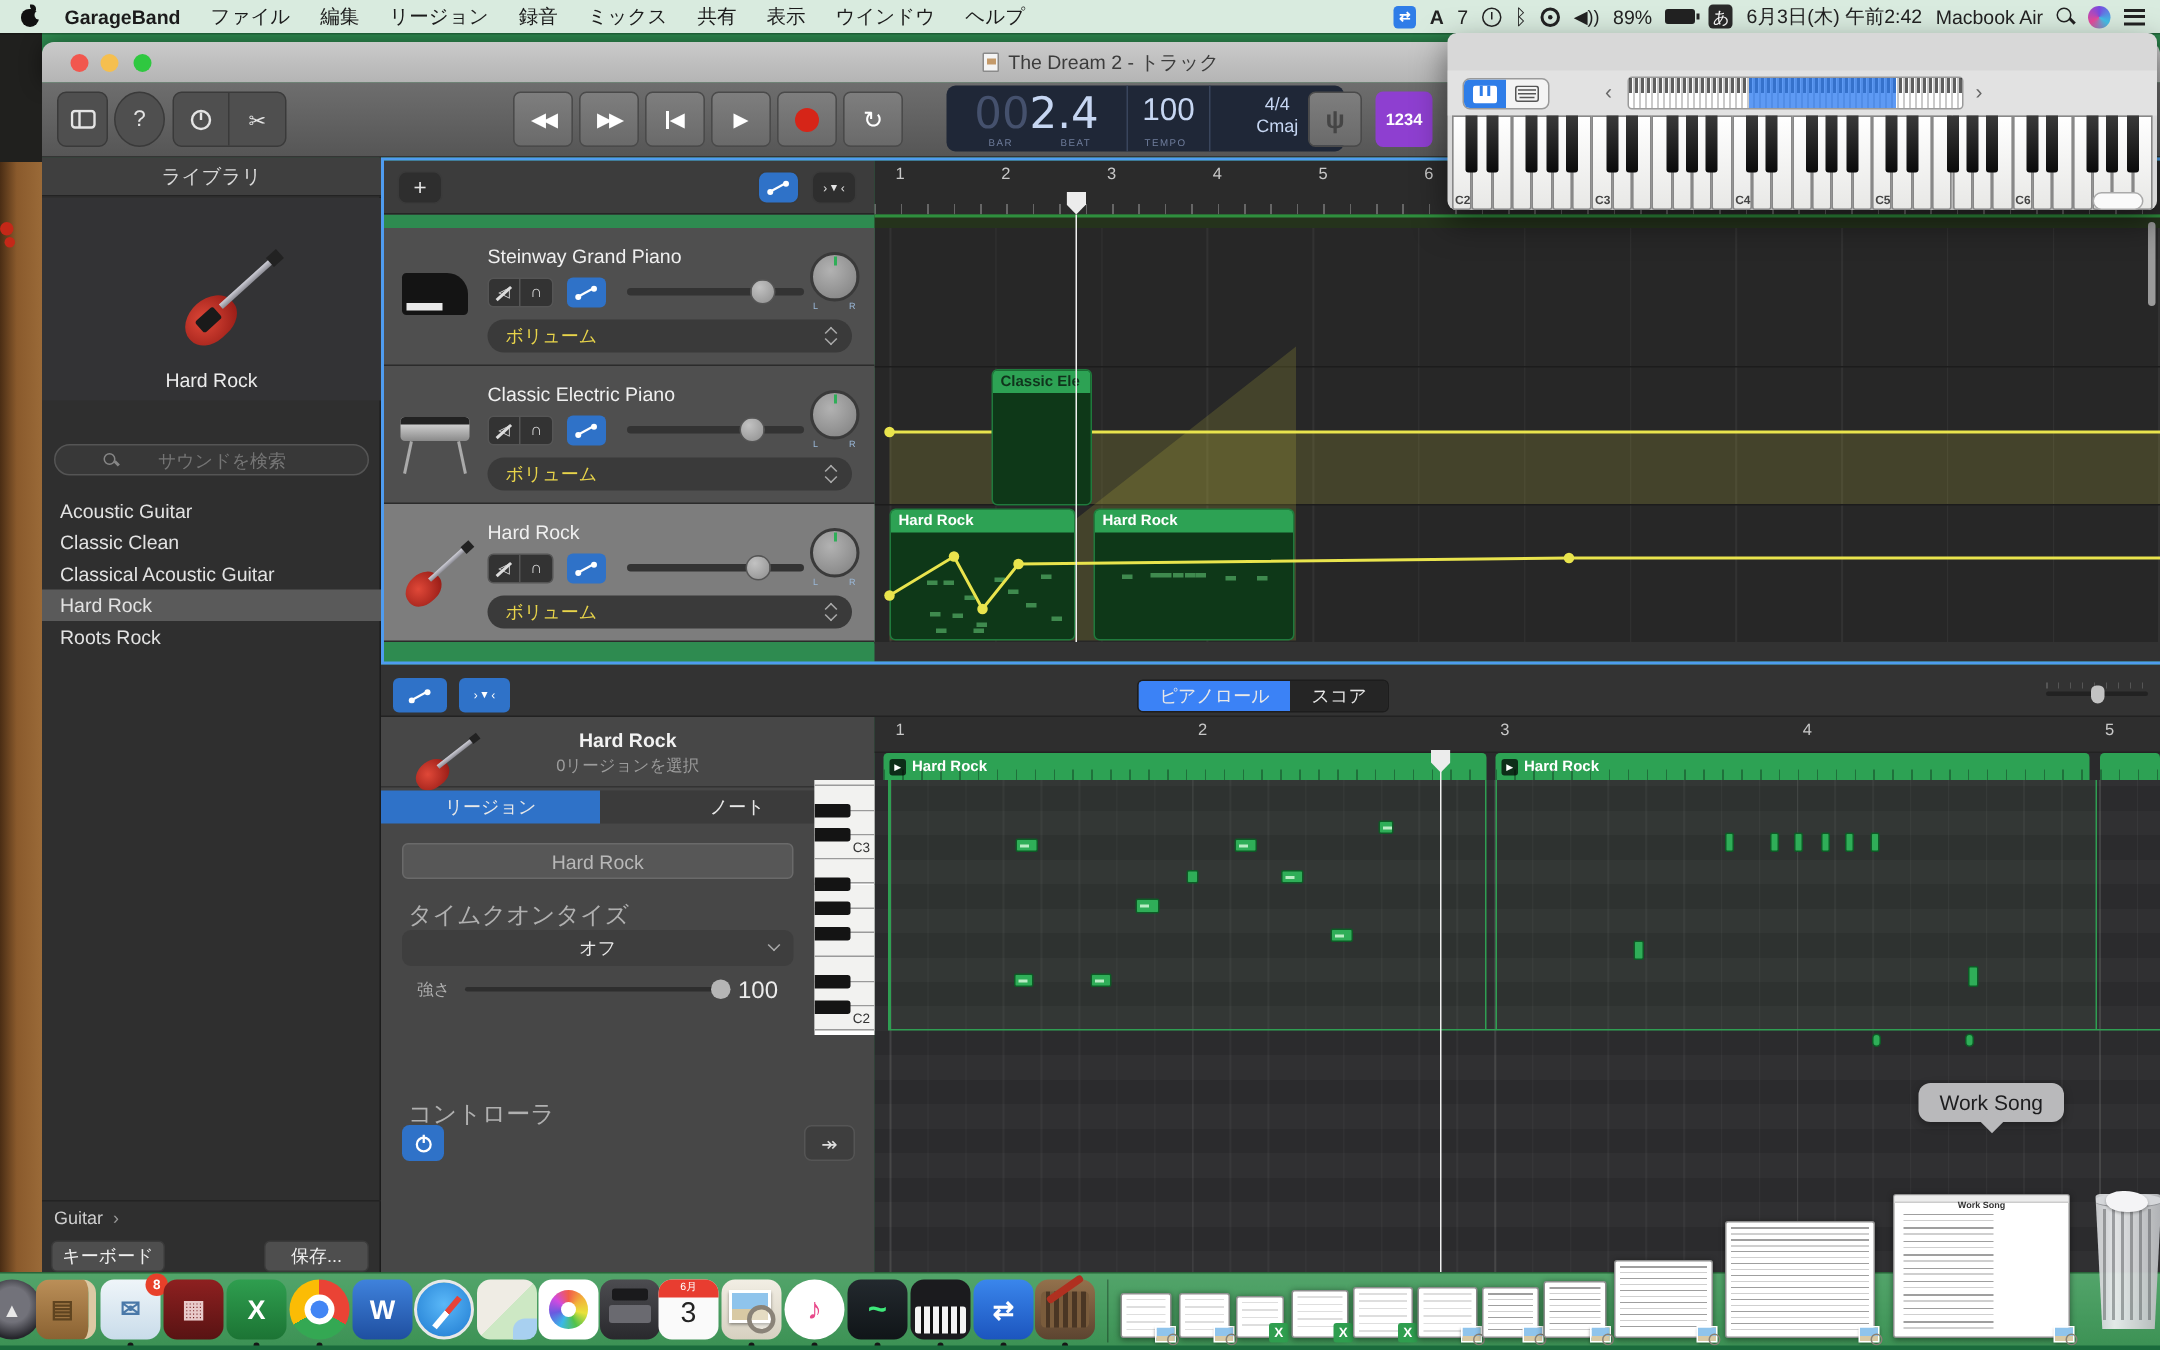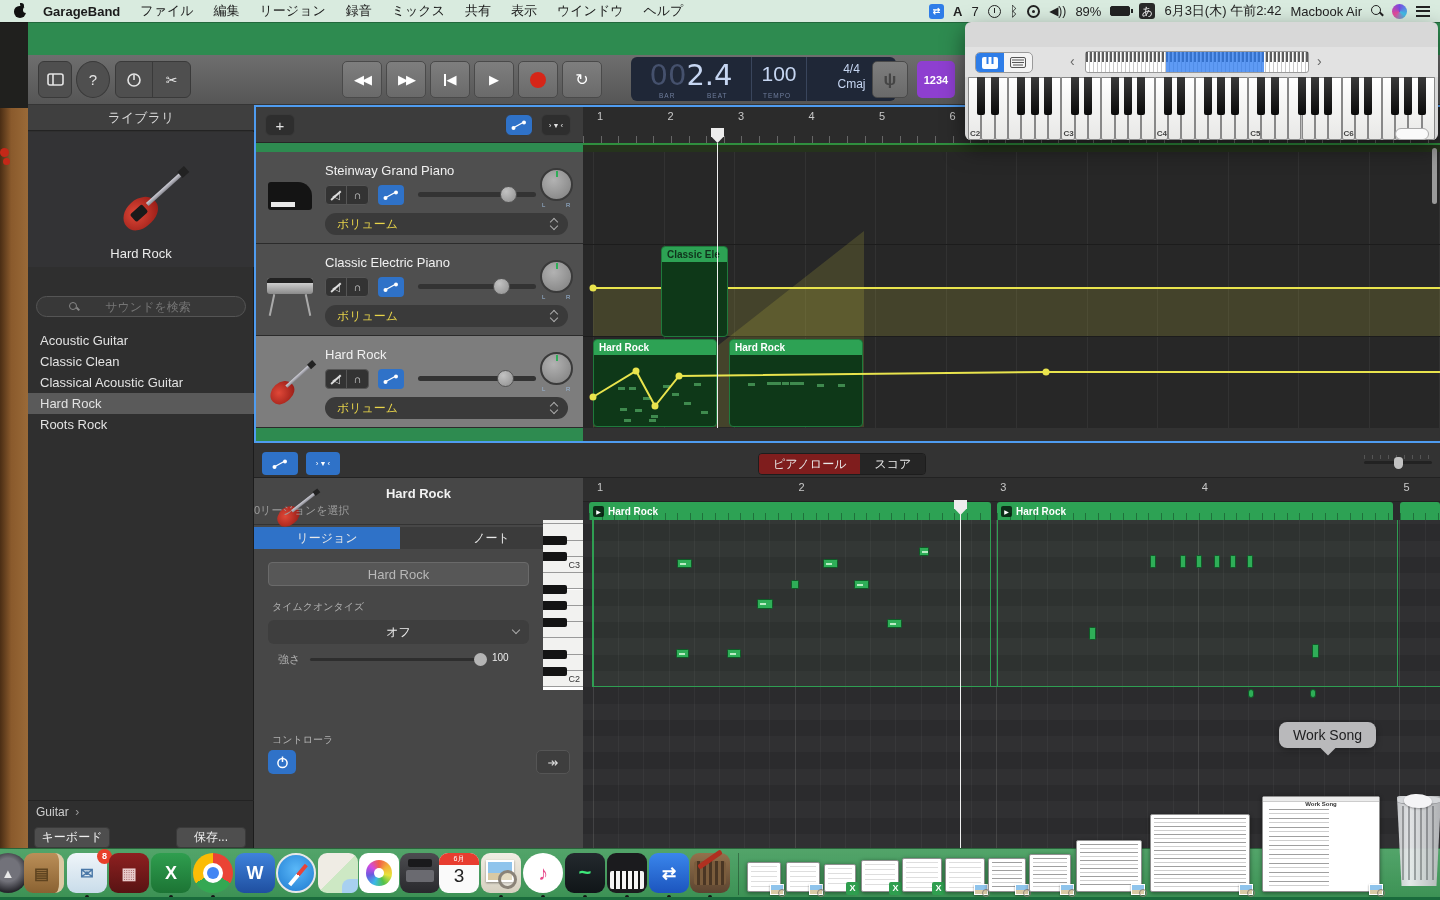--- a/index.html
+++ b/index.html
@@ -113,33 +113,33 @@
 .svglayer{position:absolute;left:583px;top:143px;width:857px;height:298px;z-index:7;pointer-events:none}
 .svgover{z-index:9}
 .playline{position:absolute;width:1px;background:#f0f0f0;z-index:11}
 .pmark{position:absolute;width:13px;height:15px;background:#ececec;clip-path:polygon(0 0,100% 0,100% 55%,50% 100%,0 55%);z-index:11}
 .vscroll{position:absolute;left:1432px;top:148px;width:5px;height:56px;background:#9a9a9a;border-radius:3px;z-index:11}
 
 .edbar{left:254px;top:443px;width:1186px;height:35px;background:#333;z-index:6;border-bottom:1px solid #222}
 .bluebtn{position:absolute;top:9px;height:23px;background:#2f72c8;border-radius:4px;display:flex;align-items:center;justify-content:center;color:#fff}
 .vtabs{position:absolute;left:504px;top:10px;height:22px;display:flex;border:1px solid #1d1d1d;border-radius:4px;overflow:hidden}
 .vtab{padding:0 14px;font-size:12px;color:#e8e8e8;display:flex;align-items:center;background:#252525}
-.vtab.sel{background:#7f1d1d}
+.vtab.sel{background:#3b82f6}
 .zoomsl{position:absolute;left:1110px;top:12px;width:68px;height:14px}
 .zoomsl .tr{position:absolute;left:0;top:6px;width:100%;height:3px;background:#222;border-radius:2px}
 .zoomsl .tk{position:absolute;left:0;top:0;width:100%;height:4px;background:repeating-linear-gradient(90deg,#555 0 1px,transparent 1px 8px)}
 .zoomsl .th{position:absolute;left:30px;top:2px;width:9px;height:12px;background:#c2c2c2;border-radius:4px 4px 5px 5px}
 .edpanel{left:254px;top:478px;width:329px;height:370px;background:#474747;z-index:6}
 .edhead{position:absolute;left:0;top:0;width:329px;height:47px;border-bottom:1px solid #333}
 .edtitle{position:absolute;left:0;top:8px;width:329px;text-align:center;font-size:13px;color:#f2f2f2;font-weight:bold}
-.edsub{position:absolute;left:0;top:25px;width:329px;font-size:11px;color:#9c9c9c}
+.edsub{position:absolute;left:0;top:25px;width:329px;text-align:center;font-size:11px;color:#9c9c9c}
 .mtab{position:absolute;top:49px;height:22px;font-size:12px;color:#e8e8e8;display:flex;align-items:center;justify-content:center;background:#3b3b3b}
 .mtab.sel{background:#2f72c8}
 .rnamebtn{position:absolute;left:14px;top:84px;width:261px;height:24px;background:#575757;border:1px solid #6a6a6a;border-radius:4px;color:#b8b8b8;font-size:13px;display:flex;align-items:center;justify-content:center}
-.edlabel{position:absolute;font-size:10px;color:#b0b0b0}
+.edlabel{position:absolute;font-size:16px;color:#b0b0b0}
 .offdrop{position:absolute;left:14px;top:142px;width:261px;height:24px;background:#3e3e3e;border-radius:6px;display:flex;align-items:center;justify-content:center;color:#ececec;font-size:12px}
 .offdrop .dchev{position:absolute;right:10px;width:6px;height:6px;border-right:1.5px solid #aaa;border-bottom:1.5px solid #aaa;transform:rotate(45deg);top:7px}
 .strslider{position:absolute;left:56px;top:180px;width:170px;height:3px;background:#2e2e2e;border-radius:2px}
 .strslider .kn{position:absolute;right:-7px;top:-5px;width:13px;height:13px;border-radius:50%;background:#b5b5b5}
 .pwr{position:absolute;left:14px;top:272px;width:28px;height:24px;background:#2f72c8;border-radius:5px;display:flex;align-items:center;justify-content:center}
 .ctldrop{position:absolute;left:50px;top:272px;width:224px;height:24px;background:#3e3e3e;border:1px solid #555;border-radius:6px;display:flex;align-items:center;justify-content:center;color:#3ed673;font-size:13px}
 .outbtn{position:absolute;left:282px;top:272px;width:34px;height:24px;background:#3e3e3e;border:1px solid #555;border-radius:5px;display:flex;align-items:center;justify-content:center;color:#ddd;font-size:13px}
 
 .strip{left:543px;top:520px;width:40px;height:170px;z-index:7;overflow:hidden;background:#fff}
 .wkey{position:absolute;left:0;width:40px;background:#f2f2f0;border-bottom:1px solid #9a9a9a}
@@ -284,20 +284,27 @@
       <span class="sico batt"></span>
       <span class="sico ime">あ</span>
       <span class="sico">6月3日(木) 午前2:42</span>
       <span class="sico">Macbook Air</span>
       <span class="sico searchico"></span>
       <span class="sico siri"></span>
       <span class="sico listico"></span>
     </div>
   </div>
 
+  <div class="a gbtitle">
+    <span class="tl" style="left:19px;background:#f2574e"></span>
+    <span class="tl" style="left:39px;background:#f5bf4f"></span>
+    <span class="tl" style="left:61px;background:#2fc840"></span>
+    <span class="docico"></span>
+    <span class="txt">The Dream 2 - トラック</span>
+  </div>
 
   <div class="a gbtoolbar">
     <div class="tbtn" style="left:10px;top:6px;width:34px;height:37px">
       <svg width="17" height="13" viewBox="0 0 17 13">
           <rect x="1" y="1" width="15" height="11" rx="2" fill="none" stroke="#e4e4e4" stroke-width="1.6"></rect>
           <line x1="6" y1="1" x2="6" y2="12" stroke="#e4e4e4" stroke-width="1.6"></line>
         </svg>
     </div>
     <div class="tbtn" style="left:48px;top:6px;width:34px;height:37px;border-radius:50%;font-size:15px">?</div>
     <div class="tbtn" style="left:87px;top:6px;width:76px;height:37px;padding:0">

